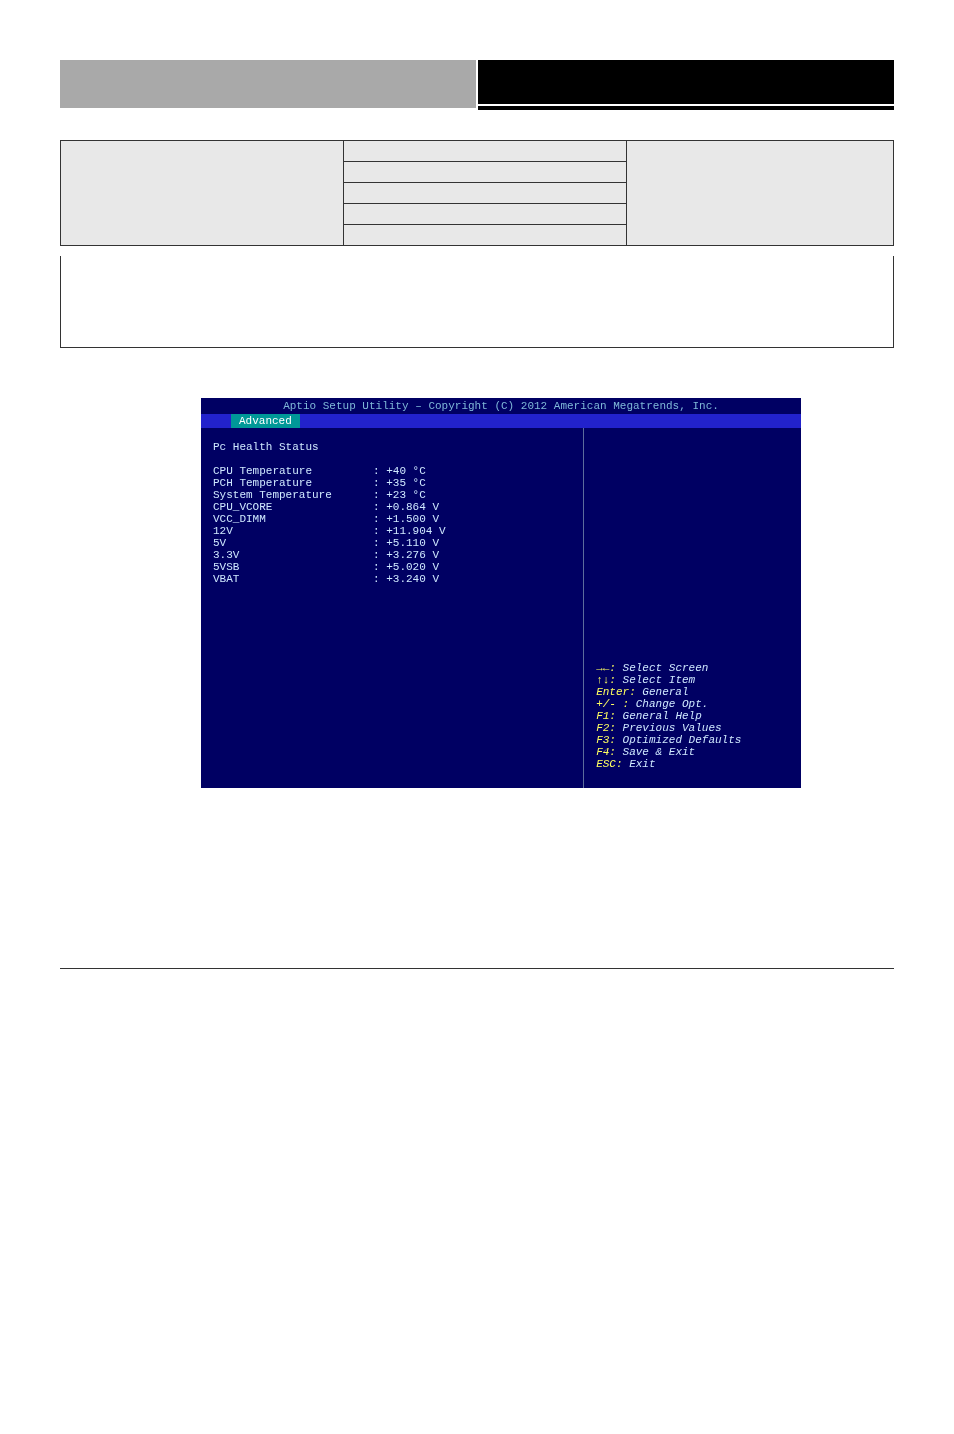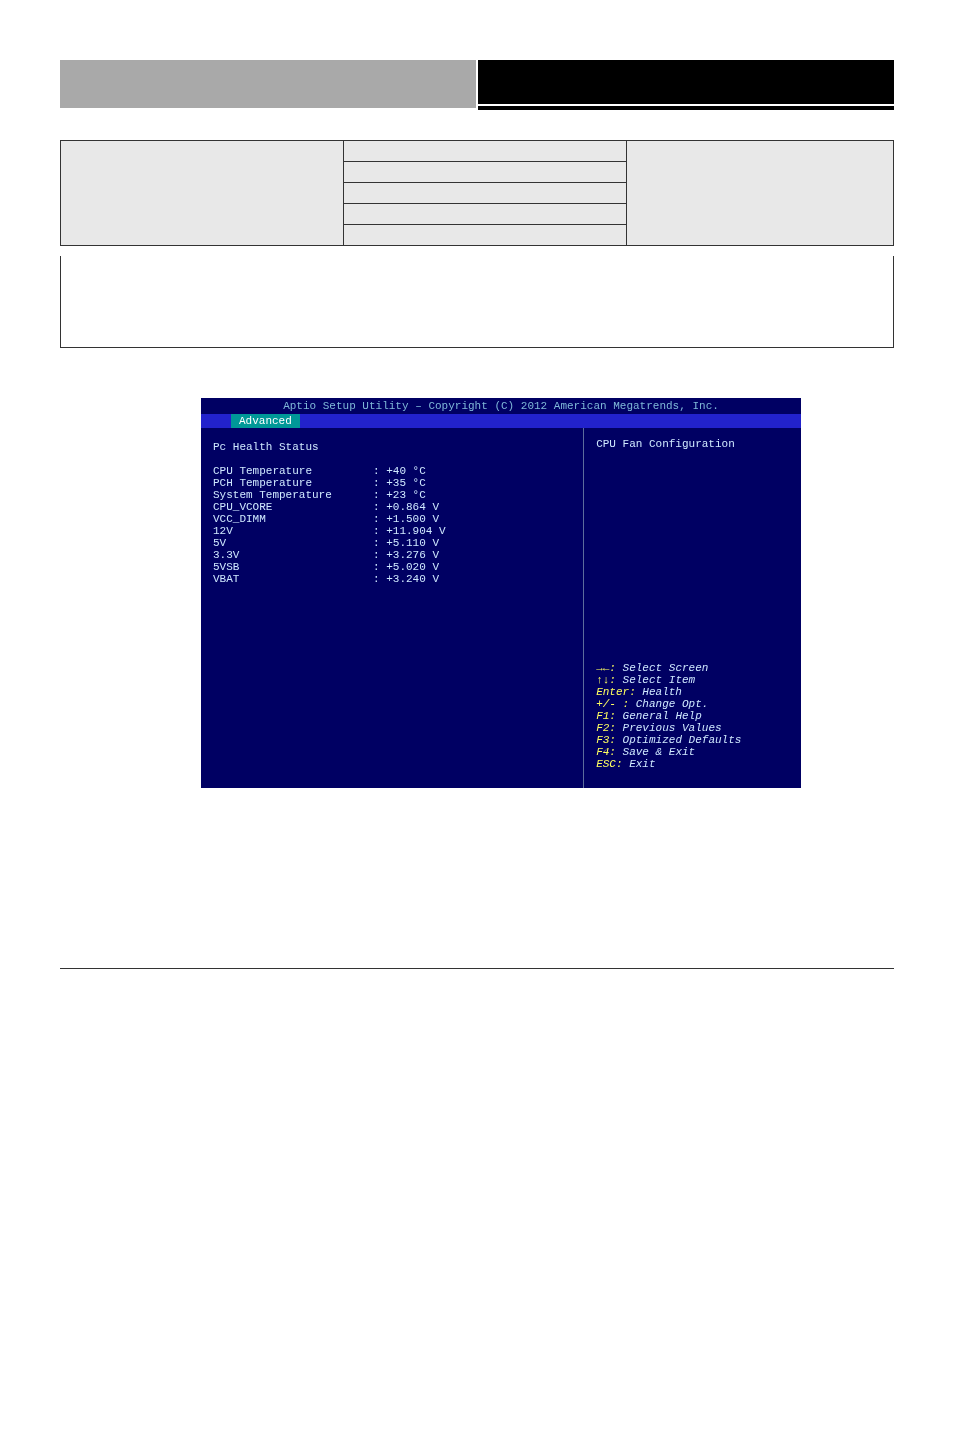--- a/index.html
+++ b/index.html
@@ -224,27 +224,24 @@
         <div class="bios-kv">
           <span class="k">5VSB</span>
           <span class="v">: +5.020 V</span>
         </div>
         <div class="bios-kv">
           <span class="k">VBAT</span>
           <span class="v">: +3.240 V</span>
         </div>
       </div>
       <div class="bios-right">
-        <div class="bios-help-top">
-          <div>CPU Fan Configuration</div>
-        </div>
         <div class="bios-help-bot">
           <div class="help-line"><span class="help-accent">→←:</span><span> Select Screen</span></div>
           <div class="help-line"><span class="help-accent">↑↓:</span><span> Select Item</span></div>
-          <div class="help-line"><span class="help-accent">Enter:</span><span> Health</span></div>
+          <div class="help-line"><span class="help-accent">Enter:</span><span> General</span></div>
           <div class="help-line"><span class="help-accent">+/- :</span><span> Change Opt.</span></div>
           <div class="help-line"><span class="help-accent">F1:</span><span> General Help</span></div>
           <div class="help-line"><span class="help-accent">F2:</span><span> Previous Values</span></div>
           <div class="help-line"><span class="help-accent">F3:</span><span> Optimized Defaults</span></div>
           <div class="help-line"><span class="help-accent">F4:</span><span> Save &amp; Exit</span></div>
           <div class="help-line"><span class="help-accent">ESC:</span><span> Exit</span></div>
         </div>
       </div>
     </div>
   </div>

